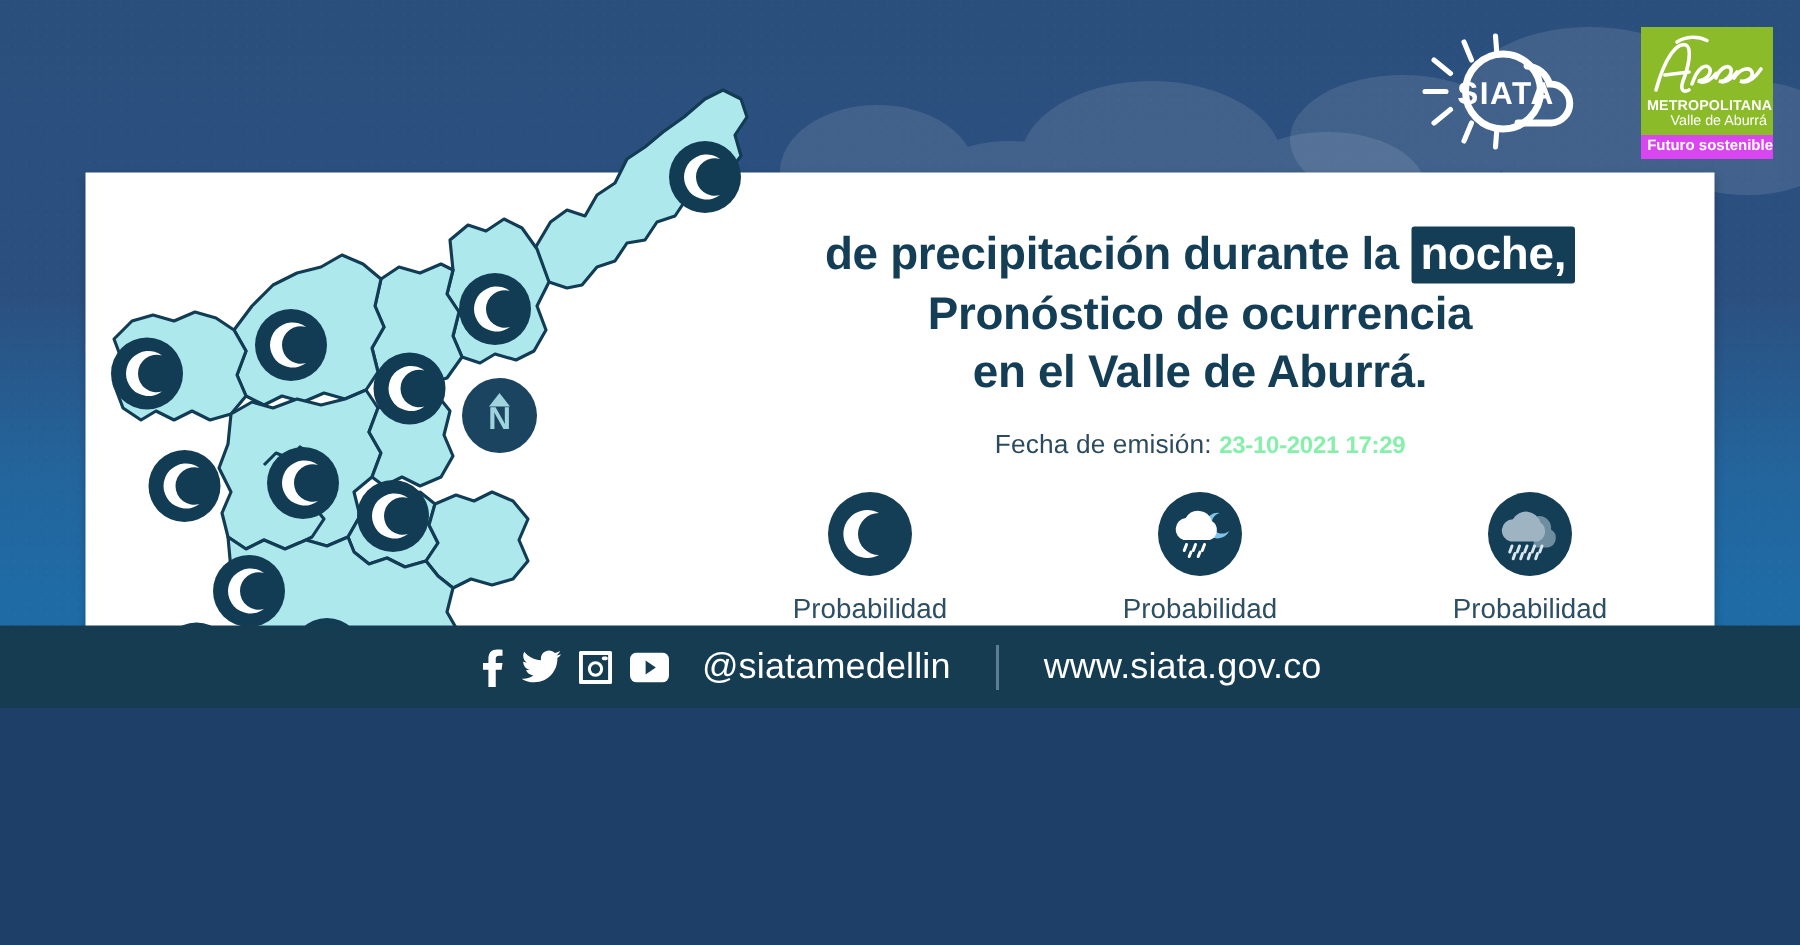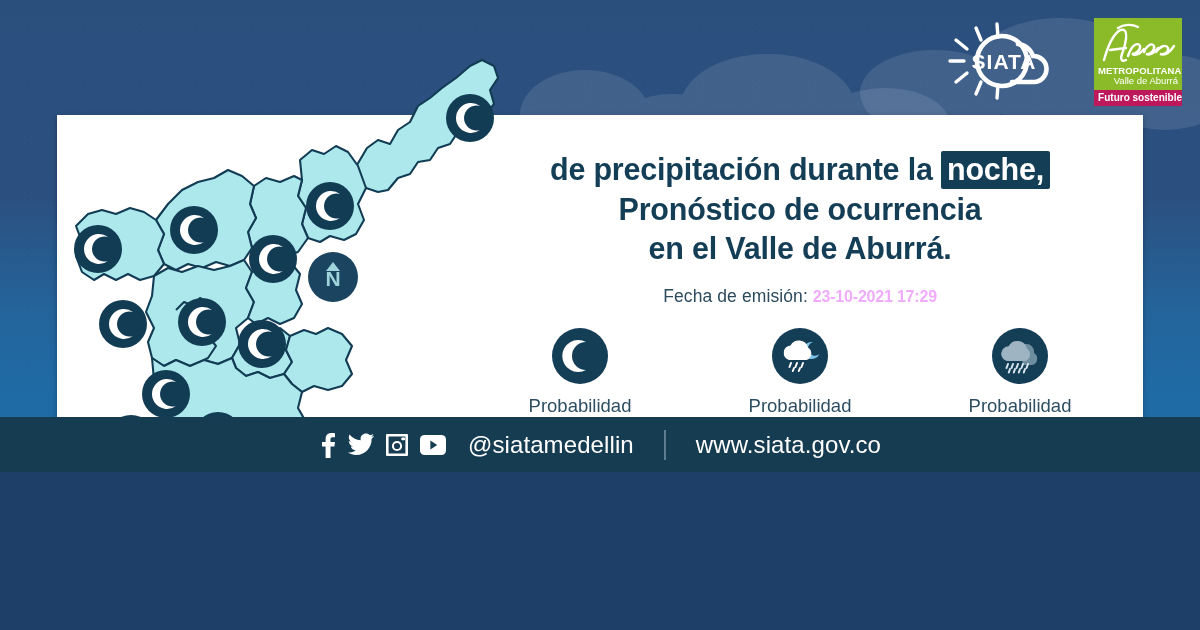--- a/index.html
+++ b/index.html
@@ -150,21 +150,21 @@
     font-size: 17.5px;
     color: #2c4a5e;
     letter-spacing: .1px;
   }
   .emission-label { font-weight: normal; }
   .emission-value {
     font-family: "Liberation Sans Narrow", "Liberation Sans", sans-serif;
     font-size: 16px;
     font-weight: bold;
     letter-spacing: -.2px;
-    color: #f0abfc;
+    color: #86efac;
   }
 
   
   .legend {
     position: absolute;
     left: 470px;
     top: 328px;
     width: 660px;
     z-index: 6;
     display: flex;
@@ -217,21 +217,21 @@
   }
   .amva-line2 {
     display: block;
     color: #ffffff;
     font-size: 9.5px;
     line-height: 1.12;
     padding-bottom: 1px;
   }
   .amva-tag {
     display: block;
-    background: #be185d;
+    background: #d946ef;
     color: #ffffff;
     font-size: 10px;
     font-weight: bold;
     padding: 2px 0 3px 0;
     margin: 2px -4px -2px -4px;
   }
 
   
   .footer {
     position: absolute;

